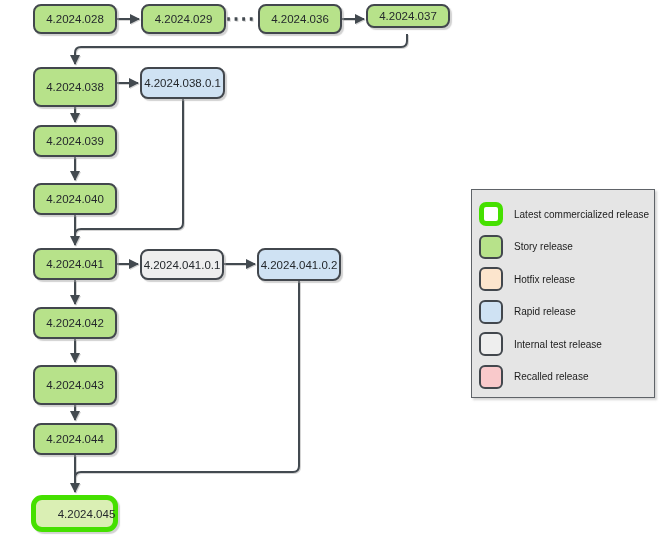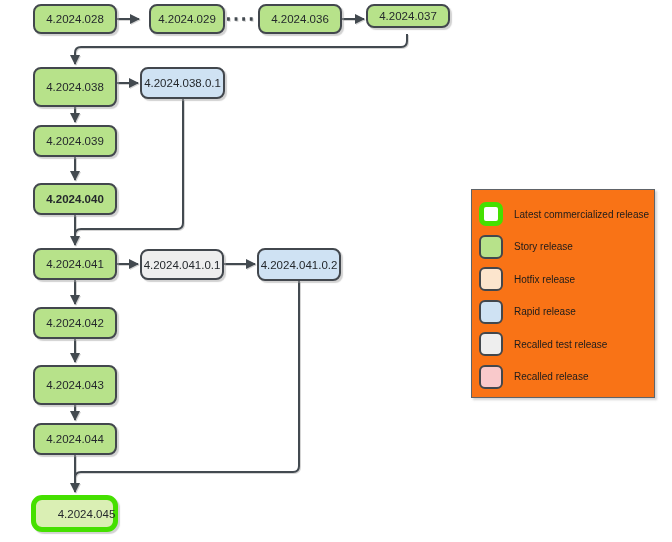--- a/index.html
+++ b/index.html
@@ -10,21 +10,21 @@
   .edge.dotted{stroke-width:3.4;stroke-dasharray:2.8 4.8;stroke-linecap:butt;}
   .node{position:absolute;box-sizing:border-box;border:2px solid var(--nodeborder);
         border-radius:8px;display:flex;align-items:center;justify-content:center;
         font-size:11.5px;color:#24282c;background:#ffffff;
         box-shadow:2px 2px 1px rgba(165,165,165,0.5);white-space:nowrap;}
   .node.story{background:var(--story);}
   .node.rapid{background:var(--rapid);}
   .node.internal{background:var(--internal);}
   .node.latest{background:var(--latestfill);border:5px solid var(--latest);border-radius:11px;padding-left:24px;}
   #legend{position:absolute;left:471px;top:189px;width:184px;height:209px;box-sizing:border-box;
-          background:#f97316;border:1px solid #5f6368;box-shadow:2px 2px 2px rgba(170,170,170,0.5);
+          background:#e5e5e5;border:1px solid #5f6368;box-shadow:2px 2px 2px rgba(170,170,170,0.5);
           padding:8px 0 0 7px;}
   .legend-row{display:flex;align-items:center;height:32.5px;}
   .swatch{width:24px;height:24px;box-sizing:border-box;border:2px solid var(--nodeborder);
           border-radius:6px;background:#ffffff;flex:0 0 auto;}
   .swatch.latest{border:5px solid var(--latest);border-radius:7px;background:#ffffff;}
   .swatch.story{background:var(--story);}
   .swatch.hotfix{background:var(--hotfix);}
   .swatch.rapid{background:var(--rapid);}
   .swatch.internal{background:var(--internal);}
   .swatch.recalled{background:var(--recalled);}
@@ -54,27 +54,27 @@
         <path d="M224 264 L255 264" class="edge" marker-end="url(#arrow)"></path>
         <path d="M75 280 L75 304" class="edge" marker-end="url(#arrow)"></path>
         <path d="M75 339 L75 362" class="edge" marker-end="url(#arrow)"></path>
         <path d="M75 397 L75 420" class="edge" marker-end="url(#arrow)"></path>
         <path d="M75 455 L75 492" class="edge" marker-end="url(#arrow)"></path>
         <path d="M299 281 L299 466 Q299 472 293 472 L81 472 Q75 472 75 478 L75 487" class="edge"></path>
       </g>
   </svg>
   <div id="nodes">
       <div class="node story" style="left: 33px; top: 4px; width: 84px; height: 30px;">4.2024.028</div>
-      <div class="node story" style="left: 149px; top: 4px; width: 76px; height: 30px;">4.2024.029</div>
+      <div class="node story" style="left: 141px; top: 4px; width: 85px; height: 30px;">4.2024.029</div>
       <div class="node story" style="left: 258px; top: 4px; width: 84px; height: 30px;">4.2024.036</div>
       <div class="node story" style="left: 366px; top: 4px; width: 84px; height: 24px;">4.2024.037</div>
       <div class="node story" style="left: 33px; top: 67px; width: 84px; height: 40px;">4.2024.038</div>
       <div class="node rapid" style="left: 140px; top: 67px; width: 85px; height: 32px;">4.2024.038.0.1</div>
       <div class="node story" style="left: 33px; top: 125px; width: 84px; height: 32px;">4.2024.039</div>
-      <div class="node story" style="left: 33px; top: 183px; width: 84px; height: 32px; font-weight: bold;">4.2024.040</div>
+      <div class="node story" style="left: 33px; top: 183px; width: 84px; height: 32px;">4.2024.040</div>
       <div class="node story" style="left: 33px; top: 248px; width: 84px; height: 32px;">4.2024.041</div>
       <div class="node internal" style="left: 140px; top: 249px; width: 84px; height: 31px;">4.2024.041.0.1</div>
       <div class="node rapid" style="left: 257px; top: 248px; width: 84px; height: 33px;">4.2024.041.0.2</div>
       <div class="node story" style="left: 33px; top: 307px; width: 84px; height: 32px;">4.2024.042</div>
       <div class="node story" style="left: 33px; top: 365px; width: 84px; height: 40px;">4.2024.043</div>
       <div class="node story" style="left: 33px; top: 423px; width: 84px; height: 32px;">4.2024.044</div>
       <div class="node latest" style="left: 31px; top: 495px; width: 87px; height: 37px;">4.2024.045</div>
     </div>
   <div id="legend">
     <div id="legend-items">
@@ -89,21 +89,21 @@
         <div class="legend-row">
           <span class="swatch hotfix"></span>
           <span class="legend-label">Hotfix release</span>
         </div>
         <div class="legend-row">
           <span class="swatch rapid"></span>
           <span class="legend-label">Rapid release</span>
         </div>
         <div class="legend-row">
           <span class="swatch internal"></span>
-          <span class="legend-label">Recalled test release</span>
+          <span class="legend-label">Internal test release</span>
         </div>
         <div class="legend-row">
           <span class="swatch recalled"></span>
           <span class="legend-label">Recalled release</span>
         </div>
       </div>
   </div>
 </div>
 
 </body></html>

